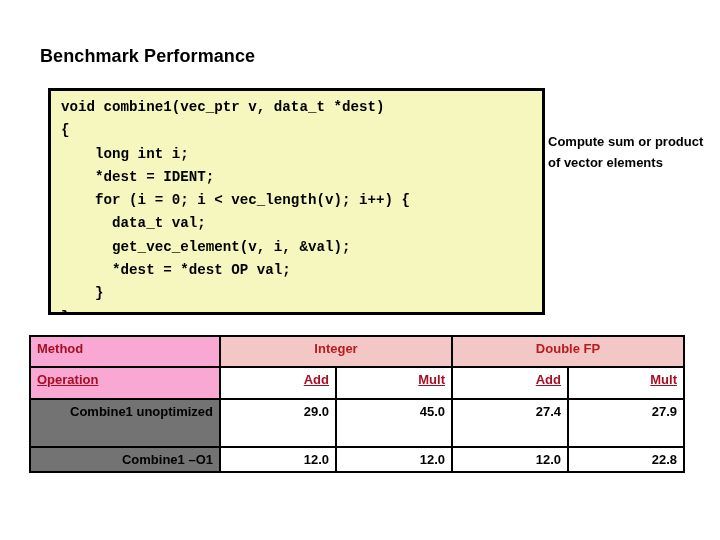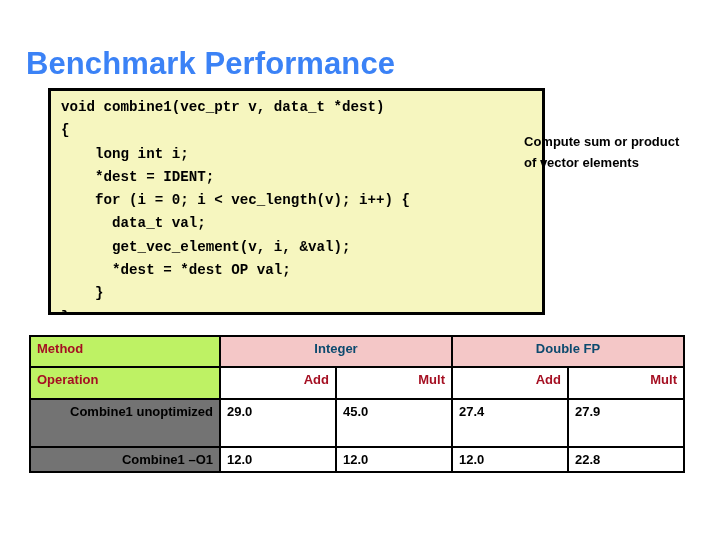--- a/index.html
+++ b/index.html
@@ -15,25 +15,25 @@
     position: relative;
   }
   .slide {
     position: absolute;
     left: 0; top: 0;
     width: 720px;
     height: 540px;
   }
   #slide-title {
     position: absolute;
-    left: 26px;
+    left: 40px;
     top: 46px;
-    font-size: 31px;
+    font-size: 18px;
     font-weight: bold;
-    color: #3b82f6;
+    color: #000000;
     letter-spacing: 0.1px;
     white-space: nowrap;
   }
   #code-block {
     position: absolute;
     left: 48px;
     top: 88px;
     width: 497px;
     height: 227px;
     background: #f6f6bf;
@@ -49,21 +49,21 @@
     font-family: "Liberation Mono", "DejaVu Sans Mono", monospace;
     font-size: 14.2px;
     line-height: 23.3px;
     font-weight: bold;
     color: #000000;
     white-space: pre;
     letter-spacing: 0px;
   }
   #annotation {
     position: absolute;
-    left: 524px;
+    left: 548px;
     top: 131px;
     width: 170px;
     font-size: 13px;
     font-weight: bold;
     line-height: 21px;
     color: #000000;
   }
   #perf-table {
     position: absolute;
     left: 29px;
@@ -76,45 +76,46 @@
     border: 2px solid #000000;
     padding: 4px 6px;
     font-size: 13px;
     font-weight: bold;
     vertical-align: top;
     box-sizing: border-box;
   }
   .col-method   { width: 190px; }
   .col-num      { width: 116px; }
   .cell-method {
-    background: #bef264;
+    background: #f9a8d4;
     color: #a50f22;
     text-align: left;
   }
   .cell-method-dark {
     background: #737373;
     color: #000000;
     text-align: right;
   }
   .cell-group {
     background: #f4c7c7;
-    color: #0c4a6e;
+    color: #b91c1c;
     text-align: center;
   }
   .cell-oplabel {
     background: #ffffff;
     color: #a50f22;
     text-align: right;
   }
   .cell-value {
     background: #ffffff;
     color: #000000;
+    text-align: right;
   }
   .row-header td { height: 31px; }
-  .row-operation td { height: 32px; }
+  .row-operation td { height: 32px; text-decoration: underline; }
   .row-data td { height: 48px; }
   .row-data-short td { height: 19px; }
 </style>
 </head>
 <body>
 
 <div class="slide">
 
   <div id="slide-title">Benchmark Performance</div>
 

